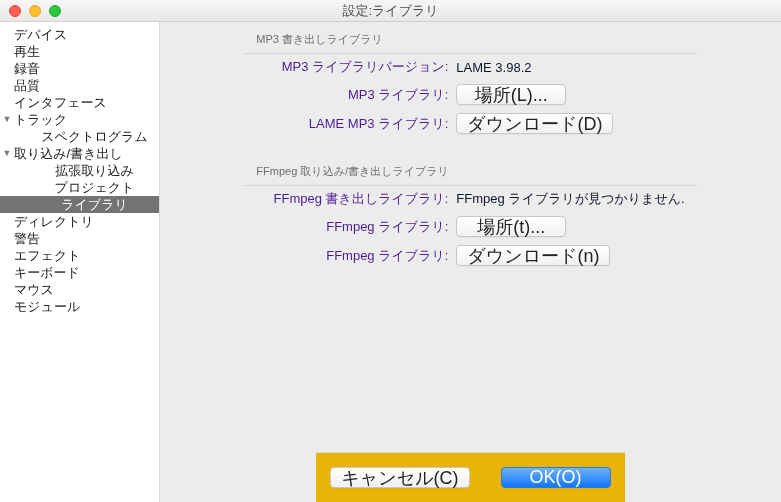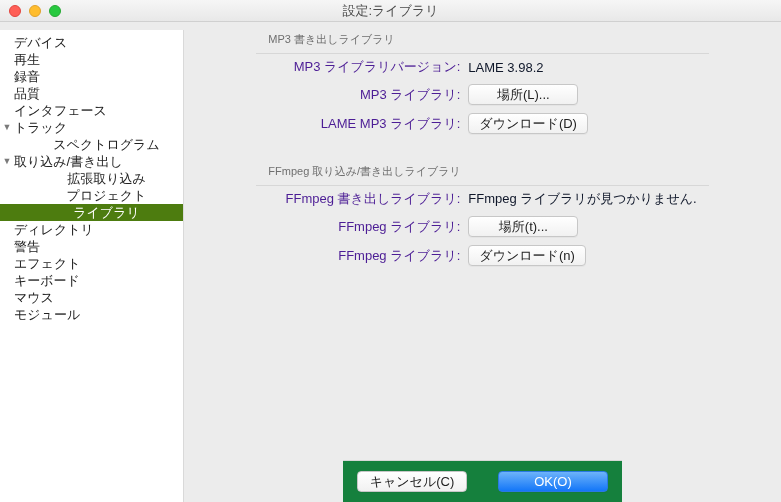--- a/index.html
+++ b/index.html
@@ -5,41 +5,41 @@
 * { box-sizing: border-box; margin: 0; padding: 0; }
 body { font-family: -apple-system, "Helvetica Neue", Arial, sans-serif; font-size: 13px; background: #ececec; width: 781px; height: 502px; overflow: hidden; display: flex; flex-direction: column; }
 .titlebar { height: 22px; display: flex; align-items: center; position: relative; background: linear-gradient(#f6f6f6,#e8e8e8); border-bottom: 1px solid #d0d0d0; }
 .traffic { display: flex; gap: 8px; padding-left: 9px; }
 .tl { width: 12px; height: 12px; border-radius: 50%; }
 .tl.red { background: #ff5f57; border: 0.5px solid #e24640; }
 .tl.yel { background: #ffbd2e; border: 0.5px solid #e1a22b; }
 .tl.grn { background: #28c940; border: 0.5px solid #26a934; }
 .title { position: absolute; left: 0; right: 0; text-align: center; font-size: 13px; color: #4a4a4a; pointer-events: none; }
 .main { flex: 1; display: flex; min-height: 0; }
-.sidebar { width: 184px; background: #fff; border-right: 1px solid #d9d9d9; overflow-y: auto; padding-top: 4px; padding-bottom: 4px; margin-top: 8px; }
+.sidebar { width: 160px; background: #fff; border-right: 1px solid #d9d9d9; overflow-y: auto; padding-top: 4px; padding-bottom: 4px; }
 .sb-row { display: flex; align-items: center; height: 17px; font-size: 13px; color: #222; cursor: default; }
-.sb-row.sel { background: #4d7c0f; color: #fff; }
+.sb-row.sel { background: #737373; color: #fff; }
 .sb-tw { width: 14px; text-align: center; color: #7a7a7a; font-size: 9px; line-height: 1; }
 .sb-lbl { white-space: nowrap; }
 .lv0 .sb-lbl { margin-left: 0; }
 .lv1 .sb-lbl { margin-left: 0; }
 .lv0 { padding-left: 14px; }
 .lv0.has-tw { padding-left: 0; }
 .lv1 { padding-left: 30px; justify-content: center; }
 .content { flex: 1; display: flex; flex-direction: column; padding: 0; align-items: center; }
 .panes { flex: 1; overflow: auto; }
 .group-title { color: #6f6f6f; font-size: 11px; padding: 10px 12px 6px 12px; }
 .group-body { padding: 4px 12px 12px 12px; }
 .frow { display: flex; align-items: center; margin-bottom: 8px; }
 .flabel { width: 200px; text-align: right; padding-right: 8px; color: #4c1d95; font-size: 13px; white-space: nowrap; }
 .fval { color: #0f172a; font-size: 13px; }
-.btn { display: inline-flex; align-items: center; justify-content: center; min-width: 110px; height: 21px; padding: 0 10px; border: 1px solid #c7c7c7; border-radius: 4px; background: linear-gradient(#ffffff,#f1f1f1); font-size: 13px; color: #222; cursor: default; box-shadow: 0 1px 0 rgba(0,0,0,0.03); }
+.btn { display: inline-flex; align-items: center; justify-content: center; min-width: 110px; height: 21px; padding: 0 10px; border: 1px solid #c7c7c7; border-radius: 4px; background: linear-gradient(#ffffff,#f1f1f1); font-size: 18px; color: #222; cursor: default; box-shadow: 0 1px 0 rgba(0,0,0,0.03); }
 .btn.primary { background: linear-gradient(#6db3fa,#1376f8); border-color: #2a79e2; color: #fff; margin-left: 19px; }
 .sep { height: 1px; background: #d7d7d7; margin: 0; }
-.footer { height: 42px; border-top: 1px solid #d7d7d7; display: flex; align-items: center; justify-content: flex-end; gap: 12px; padding: 0 14px; background: #15803d; }
+.footer { height: 50px; border-top: 1px solid #d7d7d7; display: flex; align-items: center; justify-content: flex-end; gap: 12px; padding: 0 14px; background: #eab308; }
 </style>
 </head>
 <body>
 
 <div class="titlebar">
   <div class="traffic">
     <div class="tl red"></div>
     <div class="tl yel"></div>
     <div class="tl grn"></div>
   </div>

